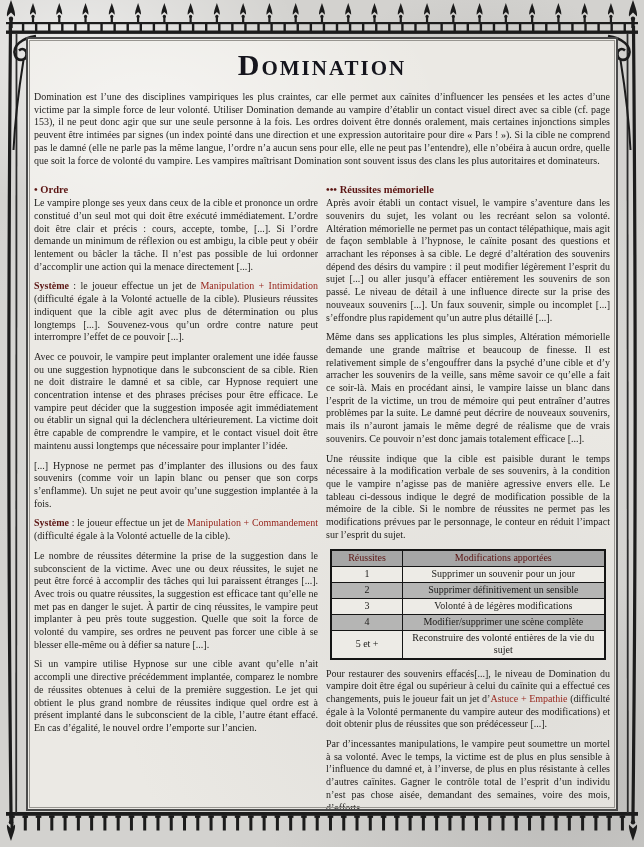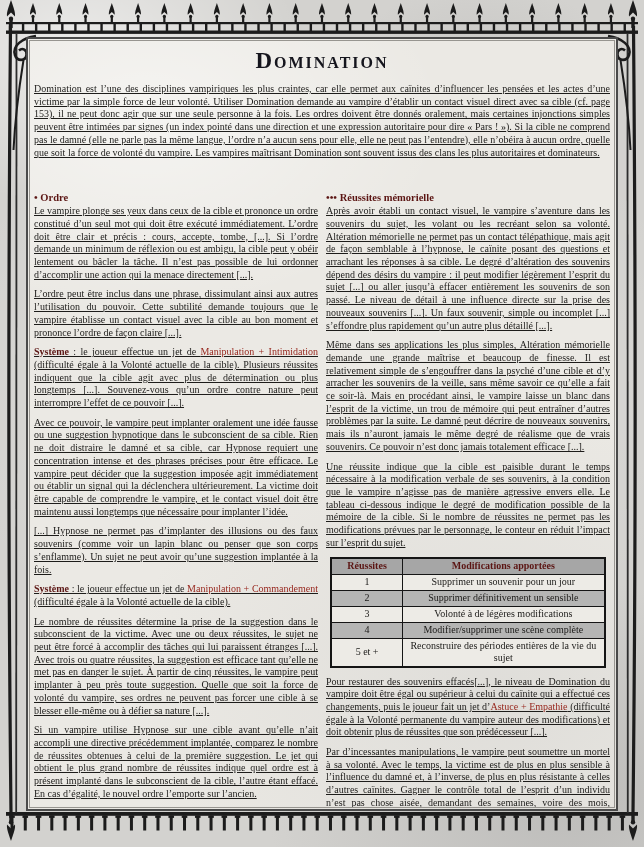--- a/index.html
+++ b/index.html
@@ -20,43 +20,43 @@
     background-color:#ebe9e4;
     background-image:
       radial-gradient(ellipse 400px 260px at 20% 10%, rgba(255,255,255,.5), transparent 75%),
       radial-gradient(ellipse 500px 400px at 80% 85%, rgba(160,160,160,.16), transparent 75%);
     overflow:hidden;
   }
   .frame::before{content:'';position:absolute;inset:1px;border:1px solid #979590;pointer-events:none;z-index:5;}
   .content{position:relative;padding:5px 6px 0 6px;color:#1d1c1a;}
   .title{
     text-align:center;font-variant:small-caps;font-weight:700;
-    font-size:23px;letter-spacing:2px;color:#15151d;
+    font-size:30px;letter-spacing:2px;color:#15151d;
     margin:4px 0 9px 0;
   }
   .intro,p{
-    font-size:10px;line-height:12.7px;text-align:justify;margin:0 0 7px 0;text-decoration:underline;
+    font-size:10px;line-height:12.7px;text-align:justify;margin:0 0 7px 0;
   }
   .cols{display:flex;gap:8px;}
   .col{flex:1 1 50%;min-width:0;}
   h3.sec{
     font-size:10.5px;font-weight:700;color:#5b1513;margin:9px 0 1px 0;line-height:13px;
   }
-  h3.sec:first-child{margin-top:25px;}
+  h3.sec:first-child{margin-top:9px;}
   .sys-label{font-weight:700;color:#5b1513;}
   .skill{color:#97271e;}
   table.mods{
     border-collapse:collapse;width:97%;margin:3px auto 8px auto;
     font-size:10px;line-height:12px;
   }
   table.mods th,table.mods td{
     border:1px solid #151515;text-align:center;padding:1.5px 2px;color:#1b1a18;
   }
   table.mods{border:2px solid #151515;}
-  table.mods th{background:#a6a6a6;color:#5b1513;font-weight:700;}
+  table.mods th{background:#a6a6a6;color:#5b1513;font-weight:400;}
   table.mods tr.even td{background:#b5b5b4;}
   table.mods tr.odd td{background:#edebe6;}
   table.mods td.num{width:26%;}
 </style>
 </head>
 <body>
 
 <svg id="deco" width="644" height="847" viewBox="0 0 644 847" aria-hidden="true">
   <defs>
     <g id="spear">
@@ -238,21 +238,20 @@
 
     <div class="title">Domination</div>
 
     <p class="intro">Domination est l’une des disciplines vampiriques les plus craintes, car elle permet aux caïnites d’influencer les pensées et les actes d’une victime par la simple force de leur volonté. Utiliser Domination demande au vampire d’établir un contact visuel direct avec sa cible (cf. page 153), il ne peut donc agir que sur une seule personne à la fois. Les ordres doivent être donnés oralement, mais certaines injonctions simples peuvent être intimées par signes (un index pointé dans une direction et une expression autoritaire pour dire « Pars ! »). Si la cible ne comprend pas le damné (elle ne parle pas la même langue, l’ordre n’a aucun sens pour elle, elle ne peut pas l’entendre), elle n’obéira à aucun ordre, quelle que soit la force de volonté du vampire. Les vampires maîtrisant Domination sont souvent issus des clans les plus autoritaires et dominateurs.</p>
 
     <div class="cols">
 
       <div class="col">
         <h3 class="sec">• Ordre</h3>
         <p>Le vampire plonge ses yeux dans ceux de la cible et prononce un ordre constitué d’un seul mot qui doit être exécuté immédiatement. L’ordre doit être clair et précis : cours, accepte, tombe, [...]. Si l’ordre demande un minimum de réflexion ou est ambigu, la cible peut y obéir lentement ou bâcler la tâche. Il n’est pas possible de lui ordonner d’accomplir une action qui la menace directement [...].</p>
-        <p>L’ordre peut être inclus dans une phrase, dissimulant ainsi aux autres l’utilisation du pouvoir. Cette subtilité demande toujours que le vampire établisse un contact visuel avec la cible au bon moment et prononce l’ordre de façon claire [...].</p>
         <p><span class="sys-label">Système</span><span> : le joueur effectue un jet de </span><span class="skill">Manipulation + Intimidation</span><span> (difficulté égale à la Volonté actuelle de la cible). Plusieurs réussites indiquent que la cible agit avec plus de détermination ou plus longtemps [...]. Souvenez-vous qu’un ordre contre nature peut interrompre l’effet de ce pouvoir [...].</span></p>
 
         <p>Avec ce pouvoir, le vampire peut implanter oralement une idée fausse ou une suggestion hypnotique dans le subconscient de sa cible. Rien ne doit distraire le damné et sa cible, car Hypnose requiert une concentration intense et des phrases précises pour être efficace. Le vampire peut décider que la suggestion imposée agit immédiatement ou établir un signal qui la déclenchera ultérieurement. La victime doit être capable de comprendre le vampire, et le contact visuel doit être maintenu aussi longtemps que nécessaire pour implanter l’idée.</p>
         <p>[...] Hypnose ne permet pas d’implanter des illusions ou des faux souvenirs (comme voir un lapin blanc ou penser que son corps s’enflamme). Un sujet ne peut avoir qu’une suggestion implantée à la fois.</p>
         <p><span class="sys-label">Système</span><span> : le joueur effectue un jet de </span><span class="skill">Manipulation + Commandement</span><span> (difficulté égale à la Volonté actuelle de la cible).</span></p>
         <p>Le nombre de réussites détermine la prise de la suggestion dans le subconscient de la victime. Avec une ou deux réussites, le sujet ne peut être forcé à accomplir des tâches qui lui paraissent étranges [...]. Avec trois ou quatre réussites, la suggestion est efficace tant qu’elle ne met pas en danger le sujet. À partir de cinq réussites, le vampire peut implanter à peu près toute suggestion. Quelle que soit la force de volonté du vampire, ses ordres ne peuvent pas forcer une cible à se blesser elle-même ou à défier sa nature [...].</p>
         <p>Si un vampire utilise Hypnose sur une cible avant qu’elle n’ait accompli une directive précédemment implantée, comparez le nombre de réussites obtenues à celui de la première suggestion. Le jet qui obtient le plus grand nombre de réussites indique quel ordre est à présent implanté dans le subconscient de la cible, l’autre étant effacé. En cas d’égalité, le nouvel ordre l’emporte sur l’ancien.</p>
       </div>
 
       <div class="col">
@@ -280,21 +279,21 @@
             <tr class="odd">
               <td class="num">3</td>
               <td>Volonté à de légères modifications</td>
             </tr>
             <tr class="even">
               <td class="num">4</td>
               <td>Modifier/supprimer une scène complète</td>
             </tr>
             <tr class="odd">
               <td class="num">5 et +</td>
-              <td>Reconstruire des périodes entières de la vie du sujet</td>
+              <td>Reconstruire des volonté entières de la vie du sujet</td>
             </tr>
           </tbody>
         </table>
 
         <p><span>Pour restaurer des souvenirs effacés[...], le niveau de Domination du vampire doit être égal ou supérieur à celui du caïnite qui a effectué ces changements, puis le joueur fait un jet d’</span><span class="skill">Astuce + Empathie</span><span> (difficulté égale à la Volonté permanente du vampire auteur des modifications) et doit obtenir plus de réussites que son prédécesseur [...].</span></p>
 
         <p>Par d’incessantes manipulations, le vampire peut soumettre un mortel à sa volonté. Avec le temps, la victime est de plus en plus sensible à l’influence du damné et, à l’inverse, de plus en plus résistante à celles d’autres caïnites. Gagner le contrôle total de l’esprit d’un individu n’est pas chose aisée, demandant des semaines, voire des mois, d’efforts.</p>
       </div>
 
     </div>

